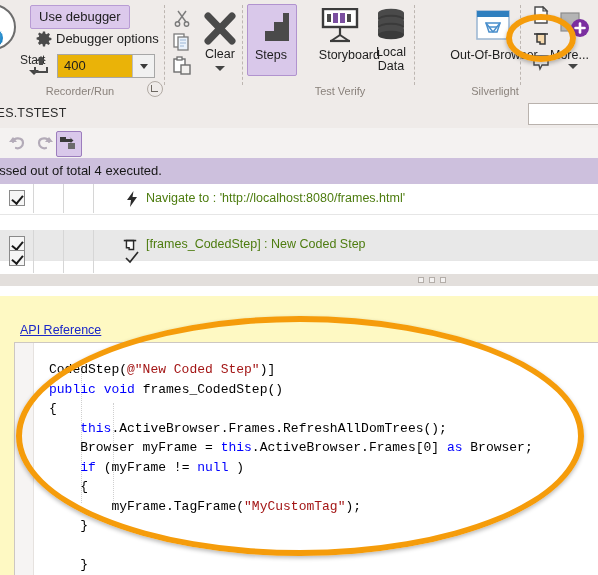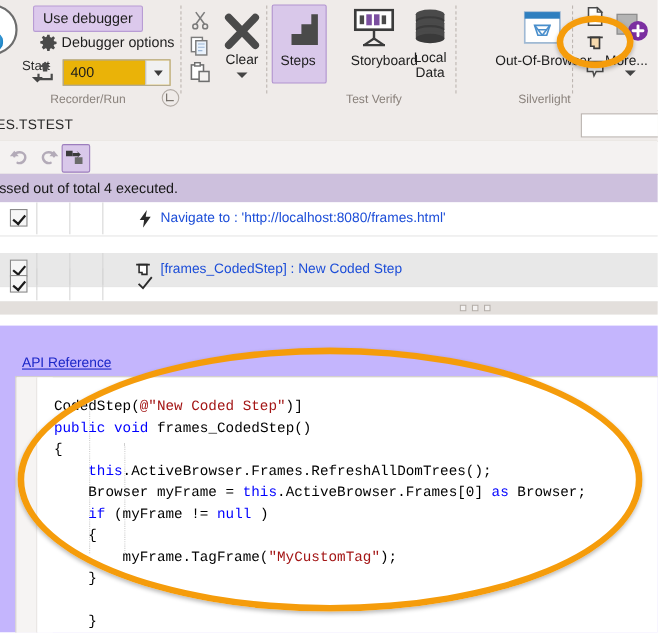--- a/index.html
+++ b/index.html
@@ -193,34 +193,34 @@
     background:#f6f6f6;border:1px solid #8a8a8a;box-sizing:border-box;
   }
   .chk:after{
     content:"";position:absolute;left:4px;top:2px;width:5px;height:9px;
     border-right:2px solid #1a1a1a;border-bottom:2px solid #1a1a1a;
     transform:rotate(40deg);
   }
   .cell-b{position:absolute;left:33px;top:0;width:30px;height:29px;border-right:1px solid #d6d6d6;}
   .cell-c{position:absolute;left:63px;top:0;width:30px;height:29px;border-right:1px solid #d6d6d6;}
   .step-ico{position:absolute;left:124px;top:7px;width:16px;height:16px;}
-  .step-txt{position:absolute;left:146px;top:7px;font-size:12.5px;color:#1d4ed8;white-space:nowrap;}
+  .step-txt{position:absolute;left:146px;top:7px;font-size:12.5px;color:#4d7c0f;white-space:nowrap;}
   .grid-foot{
     position:absolute;left:0;top:90px;width:598px;height:12px;background:#e3dfdc;
   }
   .splitdots{position:absolute;left:418px;top:3px;width:34px;height:7px;}
   .splitdots i{
     display:block;float:left;width:6px;height:6px;margin-right:5px;
     background:#f4f2f1;border:1px solid #b4aea9;box-sizing:border-box;
   }
 
   
   .codepane{
     position:absolute;left:0;top:296px;width:598px;height:279px;
-    background:#c4b5fd;
+    background:#fef9c3;
   }
   .apiref{
     position:absolute;left:20px;top:27px;font-size:12.5px;color:#1b27c8;
     text-decoration:underline;white-space:nowrap;
   }
   .editor{
     position:absolute;left:14px;top:46px;width:584px;height:233px;
     background:#ffffff;border-top:1px solid #cdc7c2;border-left:1px solid #cdc7c2;
     overflow:hidden;
   }

